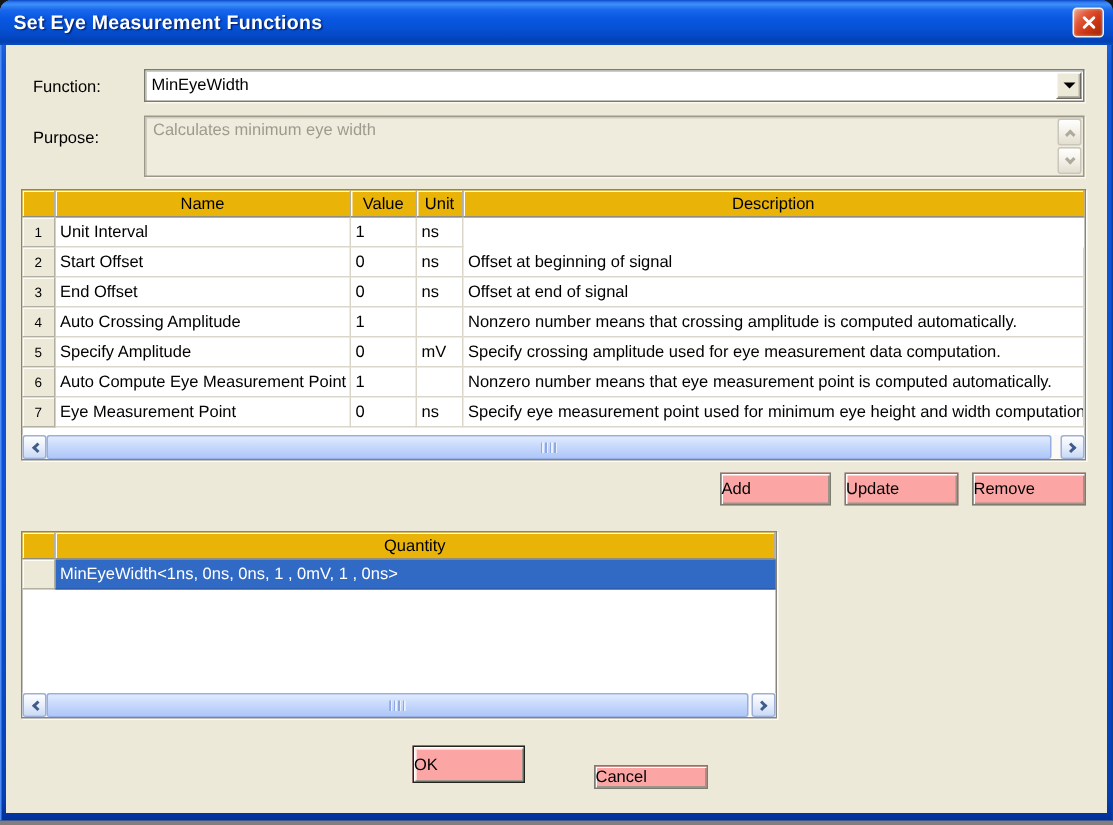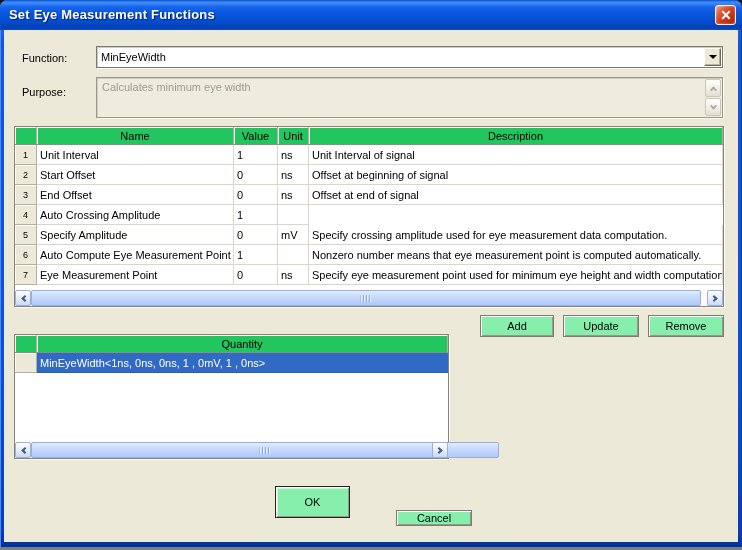--- a/index.html
+++ b/index.html
@@ -46,25 +46,25 @@
   .pbtn{height:18px;border:1px solid #C9C6BA;border-radius:2px;box-sizing:border-box;
         background:linear-gradient(180deg,#FFFFFF 0%,#F3F1E7 50%,#E2DFCF 100%);
         display:flex;align-items:center;justify-content:center}
   .chev{width:5px;height:5px;box-sizing:border-box}
   .chev.up{border-top:2px solid #AEAB9D;border-left:2px solid #AEAB9D;transform:rotate(45deg) translate(1px,1px)}
   .chev.down{border-right:2px solid #AEAB9D;border-bottom:2px solid #AEAB9D;transform:rotate(45deg) translate(-1px,-1px)}
 
   
   .grid{position:absolute;background:#fff;box-sizing:border-box;border:1px solid #87847A;box-shadow:1px 1px 0 rgba(255,255,255,.85)}
   .grid1{left:10px;top:96px;width:710px;height:181px}
-  .grid2{left:10px;top:304px;width:435px;height:125px}
+  .grid2{left:10px;top:324px;width:504px;height:125px}
   .g-head,.g-row{display:flex}
   .g-head{height:18px}
   .g-row{height:20px}
-  .g-cell-h{background:#22c55e;border-right:1px solid #B3B0A1;border-bottom:1px solid #8F8C80;
+  .g-cell-h{background:#eab308;border-right:1px solid #B3B0A1;border-bottom:1px solid #8F8C80;
         box-shadow:inset 1px 1px 0 #FDFCF5;display:flex;align-items:center;justify-content:center;box-sizing:border-box;white-space:nowrap}
   .g-num{width:22px;min-width:22px;background:#ECE9D8;border-right:1px solid #B3B0A1;border-bottom:1px solid #B3B0A1;
         box-shadow:inset 1px 1px 0 #FDFCF5;font-size:9px;display:flex;align-items:center;justify-content:center;box-sizing:border-box}
   .g-cell{border-right:1px solid #DAD7CA;border-bottom:1px solid #DAD7CA;padding:4px 3px;display:flex;align-items:center;
         box-sizing:border-box;white-space:nowrap;overflow:hidden}
   .w-num{width:22px;min-width:22px}
   .w-name{width:197px;min-width:197px}
   .w-val{width:44px;min-width:44px}
   .w-unit{width:31px;min-width:31px}
   .w-fill{flex:1}
@@ -79,23 +79,23 @@
   .chev.left{border-left:2px solid #3F5C8C;border-bottom:2px solid #3F5C8C;transform:rotate(45deg) translate(1px,-1px)}
   .chev.right{border-top:2px solid #3F5C8C;border-right:2px solid #3F5C8C;transform:rotate(45deg) translate(-1px,1px)}
   .sb-thumb{position:absolute;top:0;height:16px;border:1px solid #96AEE2;border-radius:2px;box-sizing:border-box;
         background:linear-gradient(180deg,#E0EBFE 0%,#C8D9FC 45%,#AFC8F8 100%)}
   .sb-thumb::after{content:"";position:absolute;left:50%;top:4px;width:11px;height:7px;transform:translateX(-50%);
         background:repeating-linear-gradient(90deg,#8FA9E0 0 1px,#EAF1FE 1px 2px,rgba(0,0,0,0) 2px 3px)}
   .t1{left:16px;width:670px}
   .t2{left:16px;width:468px}
 
   
-  .btn{position:absolute;background:#86efac;box-sizing:border-box;border:1px solid #7E7C70;
+  .btn{position:absolute;background:#fca5a5;box-sizing:border-box;border:1px solid #7E7C70;
        box-shadow:inset 1px 1px 0 #FFFFFF,inset -1px -1px 0 #9A978A;
-       display:flex;align-items:center;justify-content:center;cursor:default}
+       display:flex;align-items:center;cursor:default}
   .btn.default{border:1px solid #24241F;box-shadow:inset 1px 1px 0 #FFFFFF,inset -1px -1px 0 #9A978A,inset 2px 2px 0 rgba(255,255,255,.55)}
 </style>
 </head>
 <body>
 
 <div class="stage">
   <div class="bg-top"></div>
 
   <div class="window">
     <div class="titlebar">
@@ -135,41 +135,41 @@
           <div class="g-cell-h w-val">Value</div>
           <div class="g-cell-h w-unit">Unit</div>
           <div class="g-cell-h w-fill">Description</div>
         </div>
 
         <div class="g-row">
           <div class="g-num">1</div>
           <div class="g-cell w-name">Unit Interval</div>
           <div class="g-cell w-val">1</div>
           <div class="g-cell w-unit">ns</div>
-          <div class="g-cell w-fill">Unit Interval of signal</div>
         </div>
         <div class="g-row">
           <div class="g-num">2</div>
           <div class="g-cell w-name">Start Offset</div>
           <div class="g-cell w-val">0</div>
           <div class="g-cell w-unit">ns</div>
           <div class="g-cell w-fill">Offset at beginning of signal</div>
         </div>
         <div class="g-row">
           <div class="g-num">3</div>
           <div class="g-cell w-name">End Offset</div>
           <div class="g-cell w-val">0</div>
           <div class="g-cell w-unit">ns</div>
           <div class="g-cell w-fill">Offset at end of signal</div>
         </div>
         <div class="g-row">
           <div class="g-num">4</div>
           <div class="g-cell w-name">Auto Crossing Amplitude</div>
           <div class="g-cell w-val">1</div>
           <div class="g-cell w-unit"></div>
+          <div class="g-cell w-fill">Nonzero number means that crossing amplitude is computed automatically.</div>
         </div>
         <div class="g-row">
           <div class="g-num">5</div>
           <div class="g-cell w-name">Specify Amplitude</div>
           <div class="g-cell w-val">0</div>
           <div class="g-cell w-unit">mV</div>
           <div class="g-cell w-fill">Specify crossing amplitude used for eye measurement data computation.</div>
         </div>
         <div class="g-row">
           <div class="g-num">6</div>
@@ -221,21 +221,21 @@
           <div class="sb-btn sb-left">
               <span class="chev left"></span>
             </div>
           <div class="sb-thumb t2"></div>
           <div class="sb-btn sb-right">
               <span class="chev right"></span>
             </div>
         </div>
       </div>
 
-      <div class="btn default" style="left:271px;top:456px;width:75px;height:32px">
+      <div class="btn default" style="left:271px;top:467px;width:75px;height:25px">
         <span>OK</span>
       </div>
       <div class="btn" style="left:392px;top:480px;width:76px;height:16px">
         <span>Cancel</span>
       </div>
 
     </div>
   </div>
 </div>
 

